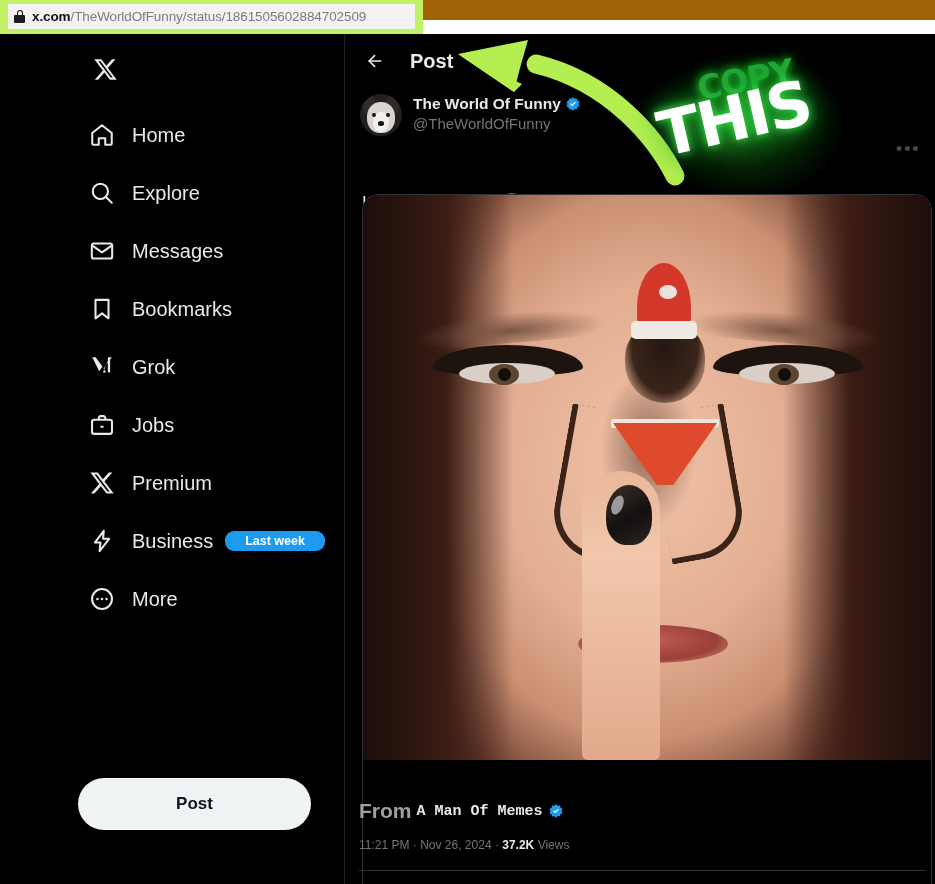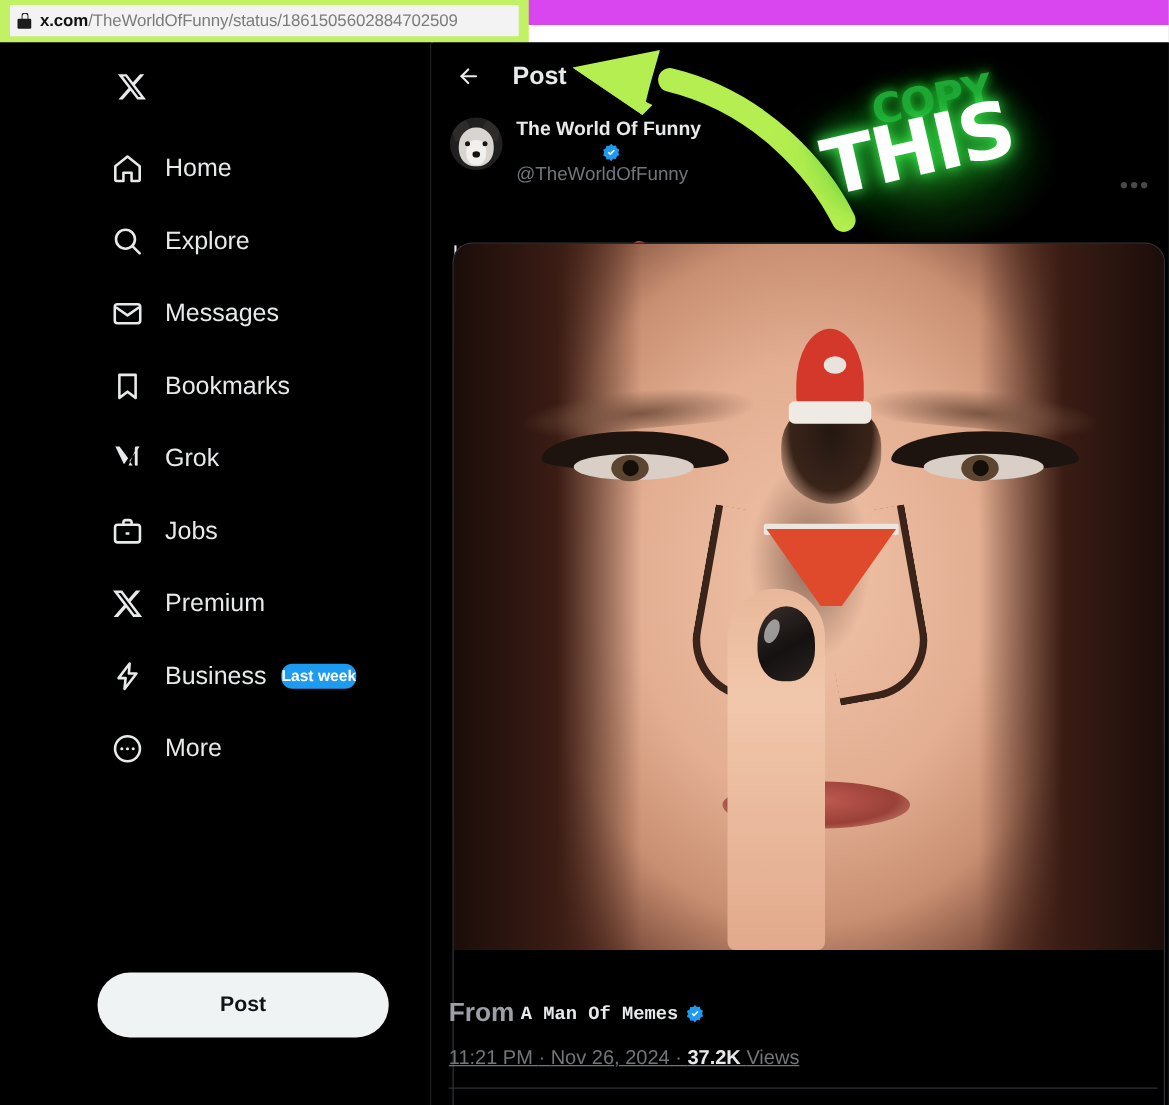--- a/index.html
+++ b/index.html
@@ -1,20 +1,20 @@
 <!DOCTYPE html>
 <html><head>
 <meta charset="utf-8">
 <style>
   * { margin:0; padding:0; box-sizing:border-box; }
   html,body { width:935px; height:884px; background:#fff; overflow:hidden;
               font-family:"Liberation Sans", sans-serif; }
 
   
-  #urlstrip { position:absolute; left:0; top:0; width:935px; height:20px; background:#d946ef; }
+  #urlstrip { position:absolute; left:0; top:0; width:935px; height:20px; background:#a16207; }
   #url-highlight { position:absolute; left:0; top:0; width:423px; height:34px; background:#c3f165; }
   #url-field { position:absolute; left:8px; top:4px; width:407px; height:25px;
                background:#f3f3f3; display:flex; align-items:center; padding-left:6px; }
   #lock-icon { width:11px; height:13px; position:relative; flex:0 0 auto; margin-right:7px; }
   #lock-icon .body { position:absolute; left:0; bottom:0; width:11px; height:8px; background:#1c1c1c; border-radius:1px; }
   #lock-icon .shackle { position:absolute; left:2.5px; top:0; width:6px; height:6px;
                         border:1.7px solid #1c1c1c; border-bottom:none;
                         border-radius:3px 3px 0 0; }
   #url-text { font-size:13.5px; white-space:nowrap; letter-spacing:-0.1px; }
   #url-text .dom { color:#121212; font-weight:bold; }
@@ -30,21 +30,21 @@
             display:flex; align-items:center; justify-content:center; border-radius:50%; }
   #x-logo svg { width:25px; height:25px; }
 
   .nav-list { position:absolute; left:0; top:72px; width:345px; }
   .nav-item { display:flex; align-items:center; height:58px; padding-left:88px; cursor:pointer; }
   .nav-icon { width:27px; height:27px; flex:0 0 auto; display:flex;
               align-items:center; justify-content:center; }
   .nav-icon svg { width:26px; height:26px; display:block; }
   .nav-label { font-size:20px; color:#e7e9ea; margin-left:17px; white-space:nowrap; }
   .nav-badge { margin-left:12px; background:#1d9bf0; color:#fff; font-size:12.5px;
-               font-weight:bold; padding:3px 0; border-radius:9px; white-space:nowrap; }
+               font-weight:bold; padding:3px 20px; border-radius:9px; white-space:nowrap; }
 
   #post-button { position:absolute; left:78px; top:744px; width:233px; height:52px;
                  background:#eff3f4; border-radius:26px; border:none; cursor:pointer;
                  font-size:17px; font-weight:bold; color:#0f1419;
                  font-family:"Liberation Sans", sans-serif; }
 
   
   #main { position:absolute; left:346px; top:0; width:589px; height:850px; background:#000; }
 
   #main-header { position:absolute; left:0; top:0; width:589px; height:54px;
@@ -66,21 +66,21 @@
              background:#d8d4cf; border-radius:48% 48% 45% 45%; }
   .av-face { position:absolute; left:13px; top:18px; width:16px; height:20px;
              background:#f2f0ee; border-radius:45%; }
   .av-eye-l, .av-eye-r { position:absolute; top:19px; width:4px; height:4px;
              background:#19140f; border-radius:50%; }
   .av-eye-l { left:12px; } .av-eye-r { left:26px; }
   .av-nose { position:absolute; left:18px; top:27px; width:6px; height:4.5px;
              background:#17120e; border-radius:50%; }
 
   #author-block { margin-left:11px; line-height:1.22; padding-top:1px; }
-  #author-name-line { display:flex; align-items:center;flex-direction:column; }
+  #author-name-line { display:flex; align-items:center; }
   #author-name { font-size:15.5px; font-weight:bold; color:#e7e9ea; }
   .verified { width:16px; height:16px; margin-left:4px; flex:0 0 auto; }
   #author-handle { font-size:15px; color:#71767b; margin-top:1px; }
 
   #more-options { position:absolute; right:10px; top:98px; width:34px; height:34px;
                   display:flex; align-items:center; justify-content:center;
                   cursor:pointer; color:#4a4a4a; font-size:19px; letter-spacing:1.5px; }
 
   #post-text { position:absolute; left:16px; top:158px; width:555px;
                font-size:17px; color:#e7e9ea; }
@@ -142,21 +142,21 @@
            background:radial-gradient(ellipse at 50% 40%, #c05b52 0%, #9a4038 60%, rgba(154,64,56,0) 100%);
            border-radius:50%; }
   #duration-badge { position:absolute; left:14px; bottom:14px; background:rgba(0,0,0,.75);
                     color:#fff; font-size:13px; font-weight:bold; padding:3px 8px;
                     border-radius:4px; }
 
   
   #from-line { position:absolute; left:359px; top:765px; display:flex; align-items:center; }
   #from-prefix { font-size:21px; color:#9aa0a6;font-weight:bold; }
   #from-name { font-size:15px; font-weight:bold; color:#e7e9ea; margin-left:5px;font-family:Liberation Mono, monospace; }
-  #timestamp-row { position:absolute; left:359px; top:804px; font-size:16px; color:#71767b;text-decoration:underline; }
+  #timestamp-row { position:absolute; left:359px; top:804px; font-size:12px; color:#71767b; }
   #timestamp-row .views-count { color:#e7e9ea; font-weight:bold; }
 
   #divider { position:absolute; left:359px; top:836px; width:567px; height:1px; background:#2f3336; }
 
   #action-bar { position:absolute; left:359px; top:846px; width:567px; height:36px; }
   .action { position:absolute; top:0; height:36px; display:flex; align-items:center; cursor:pointer; }
   #action-reply  { left:8px; }
   #action-repost { left:145px; }
   #action-like   { left:280px; }
   #action-bookmark { left:412px; }

